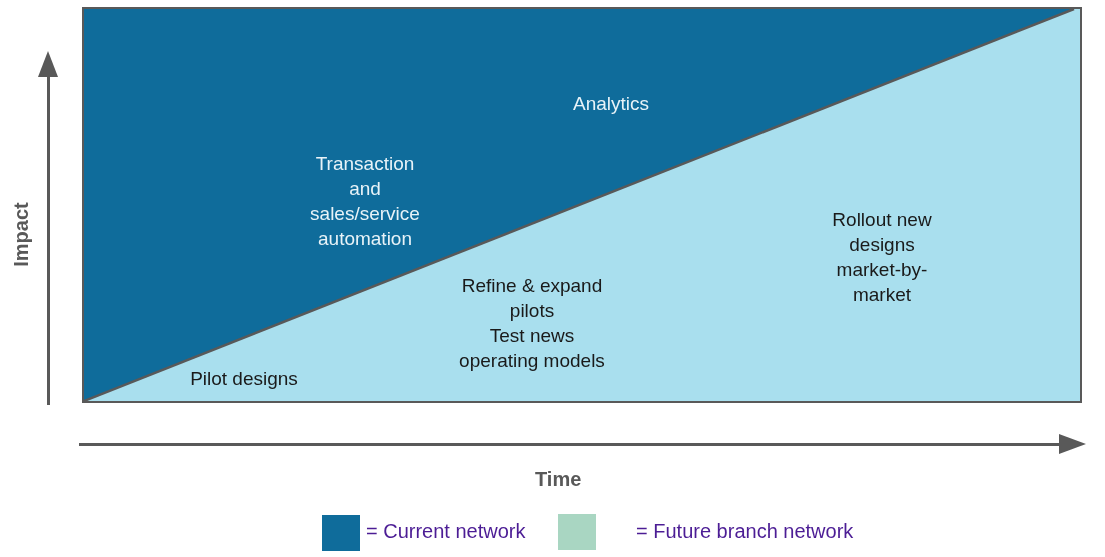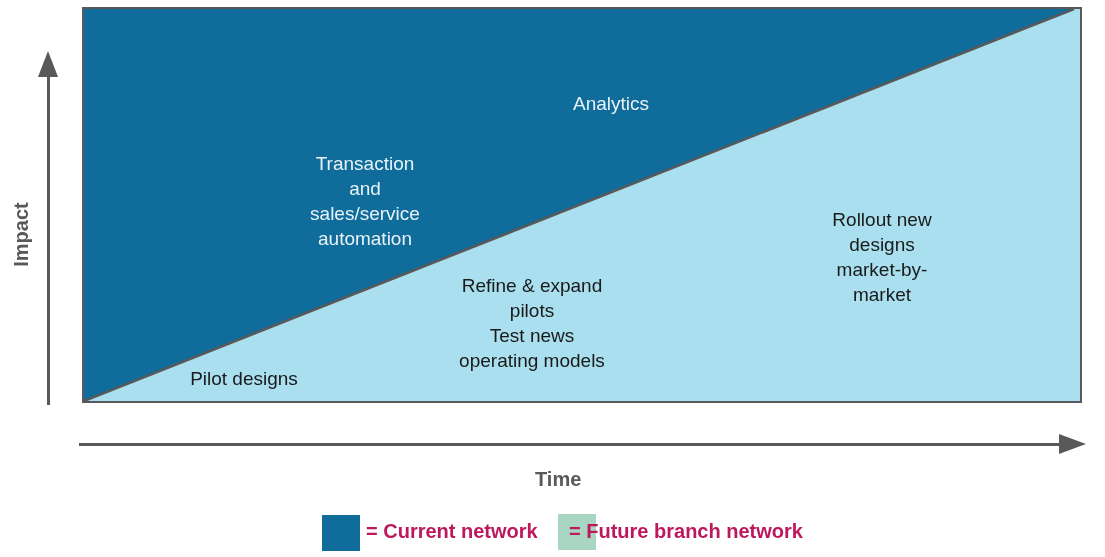--- a/index.html
+++ b/index.html
@@ -85,26 +85,25 @@
   
   .legend-swatch {
     position: absolute;
     width: 38px; height: 36px;
   }
   .legend-swatch-current { left: 322px; top: 515px; }
   .legend-swatch-future  { left: 558px; top: 514px; }
   .legend-text {
     position: absolute;
     font-size: 20px;
-    color: #be185d;
+    color: #4c1d95;
     top: 520px;
-    font-weight: bold;
   }
   .legend-text-current { left: 366px; }
-  .legend-text-future  { left: 569px; }
+  .legend-text-future  { left: 636px; }
 </style>
 </head>
 <body>
 
 <div class="figure">
 
   <div class="chart-box" style="background-color: rgb(169, 223, 238);">
     <svg viewBox="0 0 996 392" preserveAspectRatio="none">
       <polygon points="0,0 990,0 0,392" style="fill: rgb(15, 108, 155);"></polygon>
       <line x1="990" y1="0" x2="0" y2="392" stroke="#595959" stroke-width="2.5"></line>

